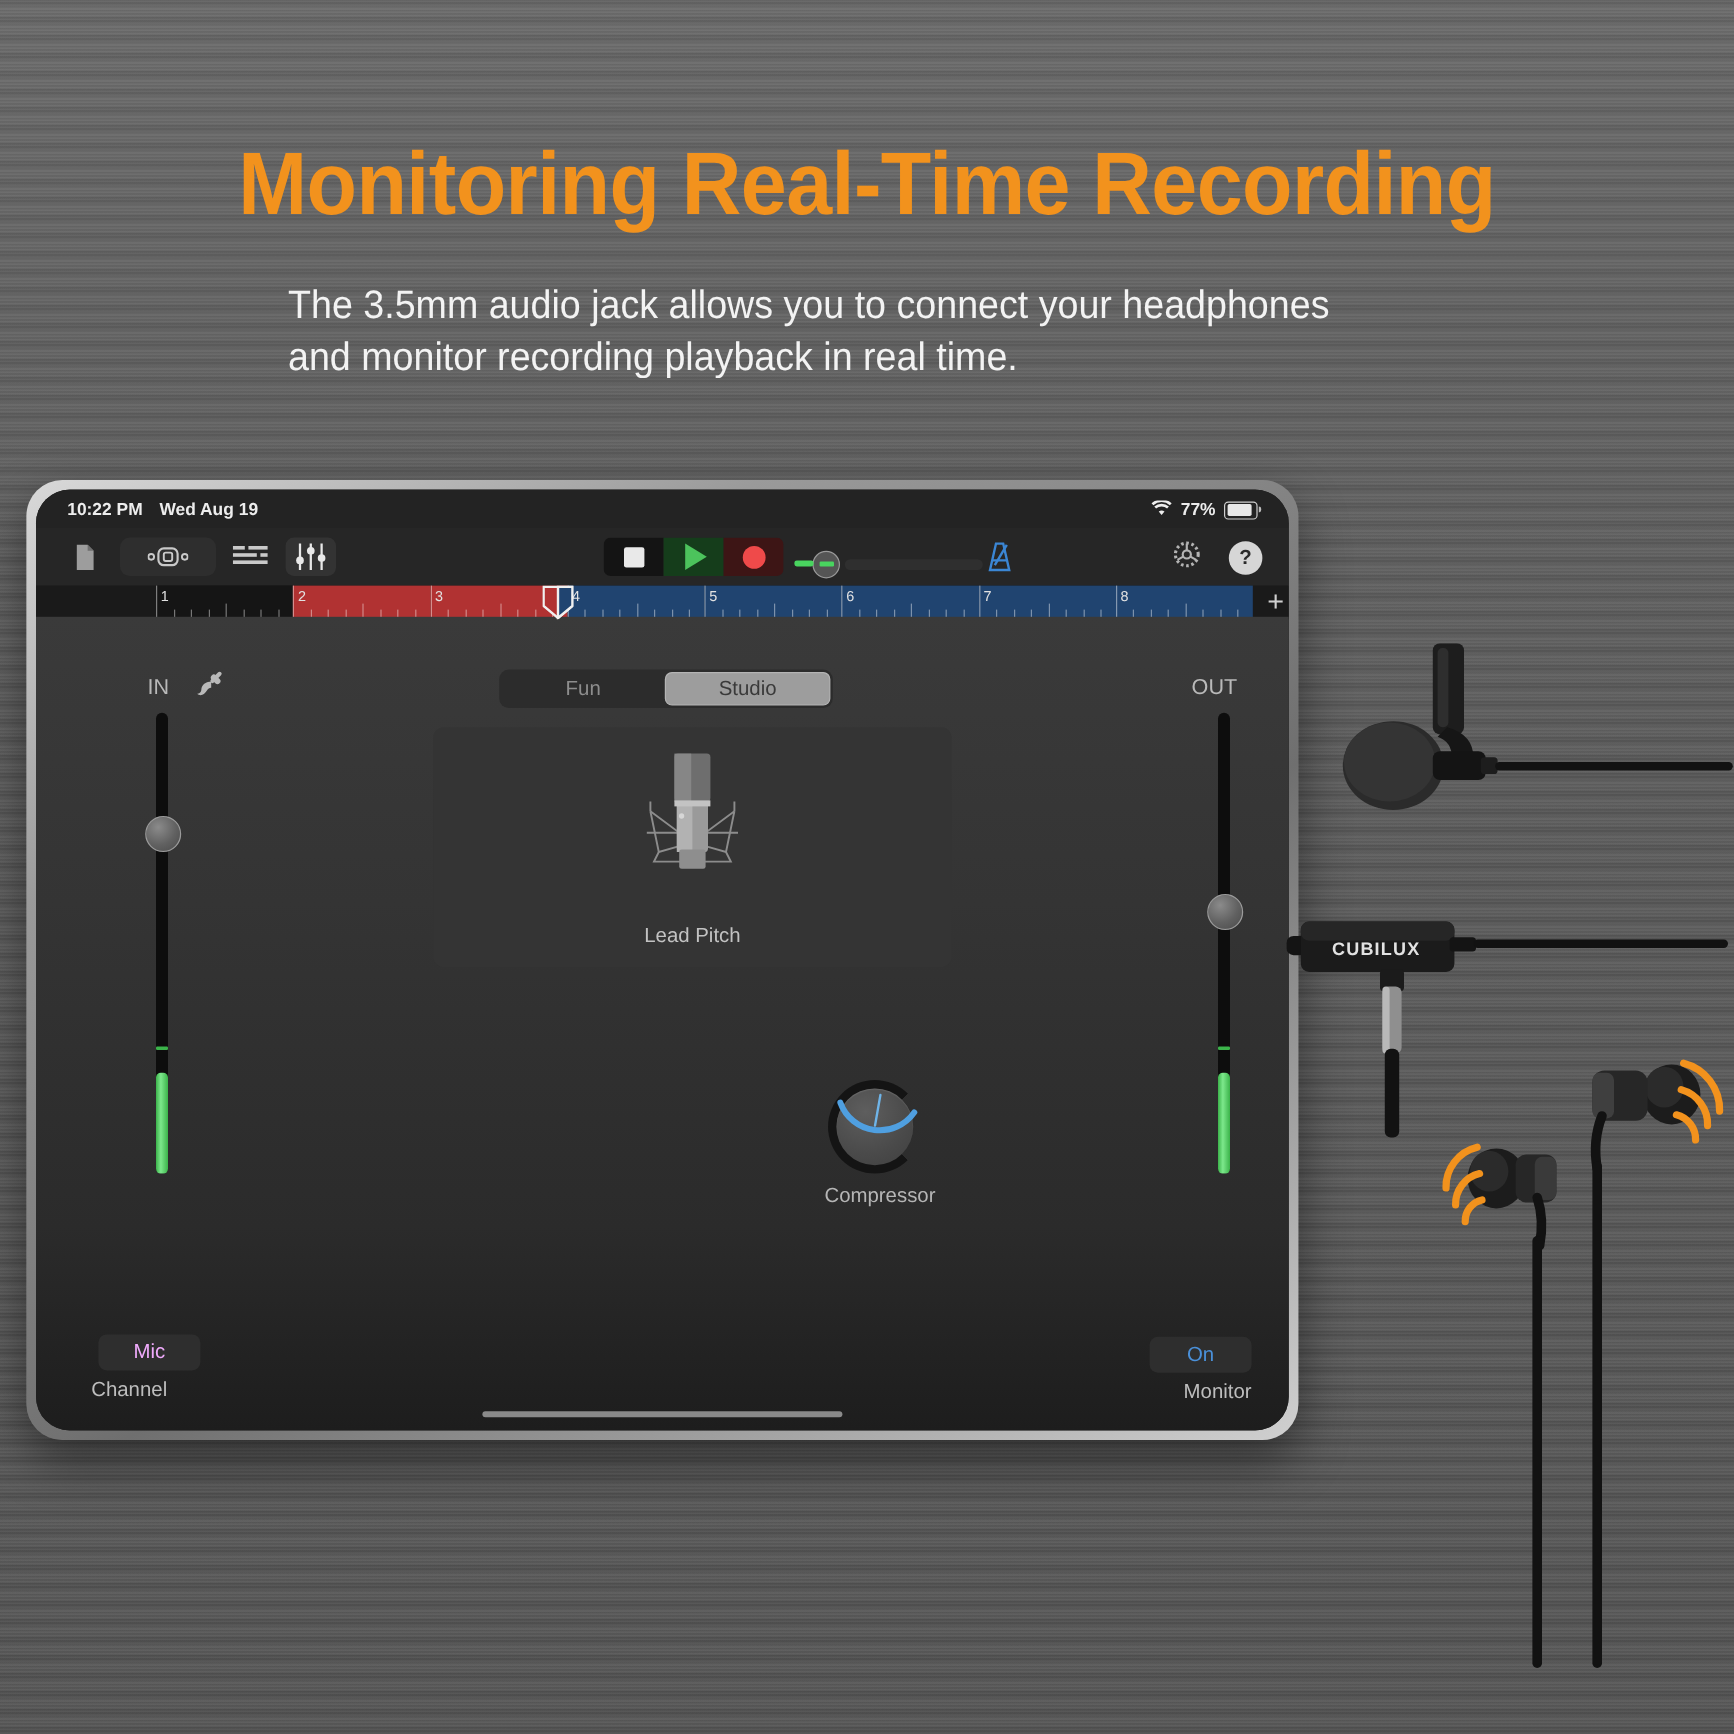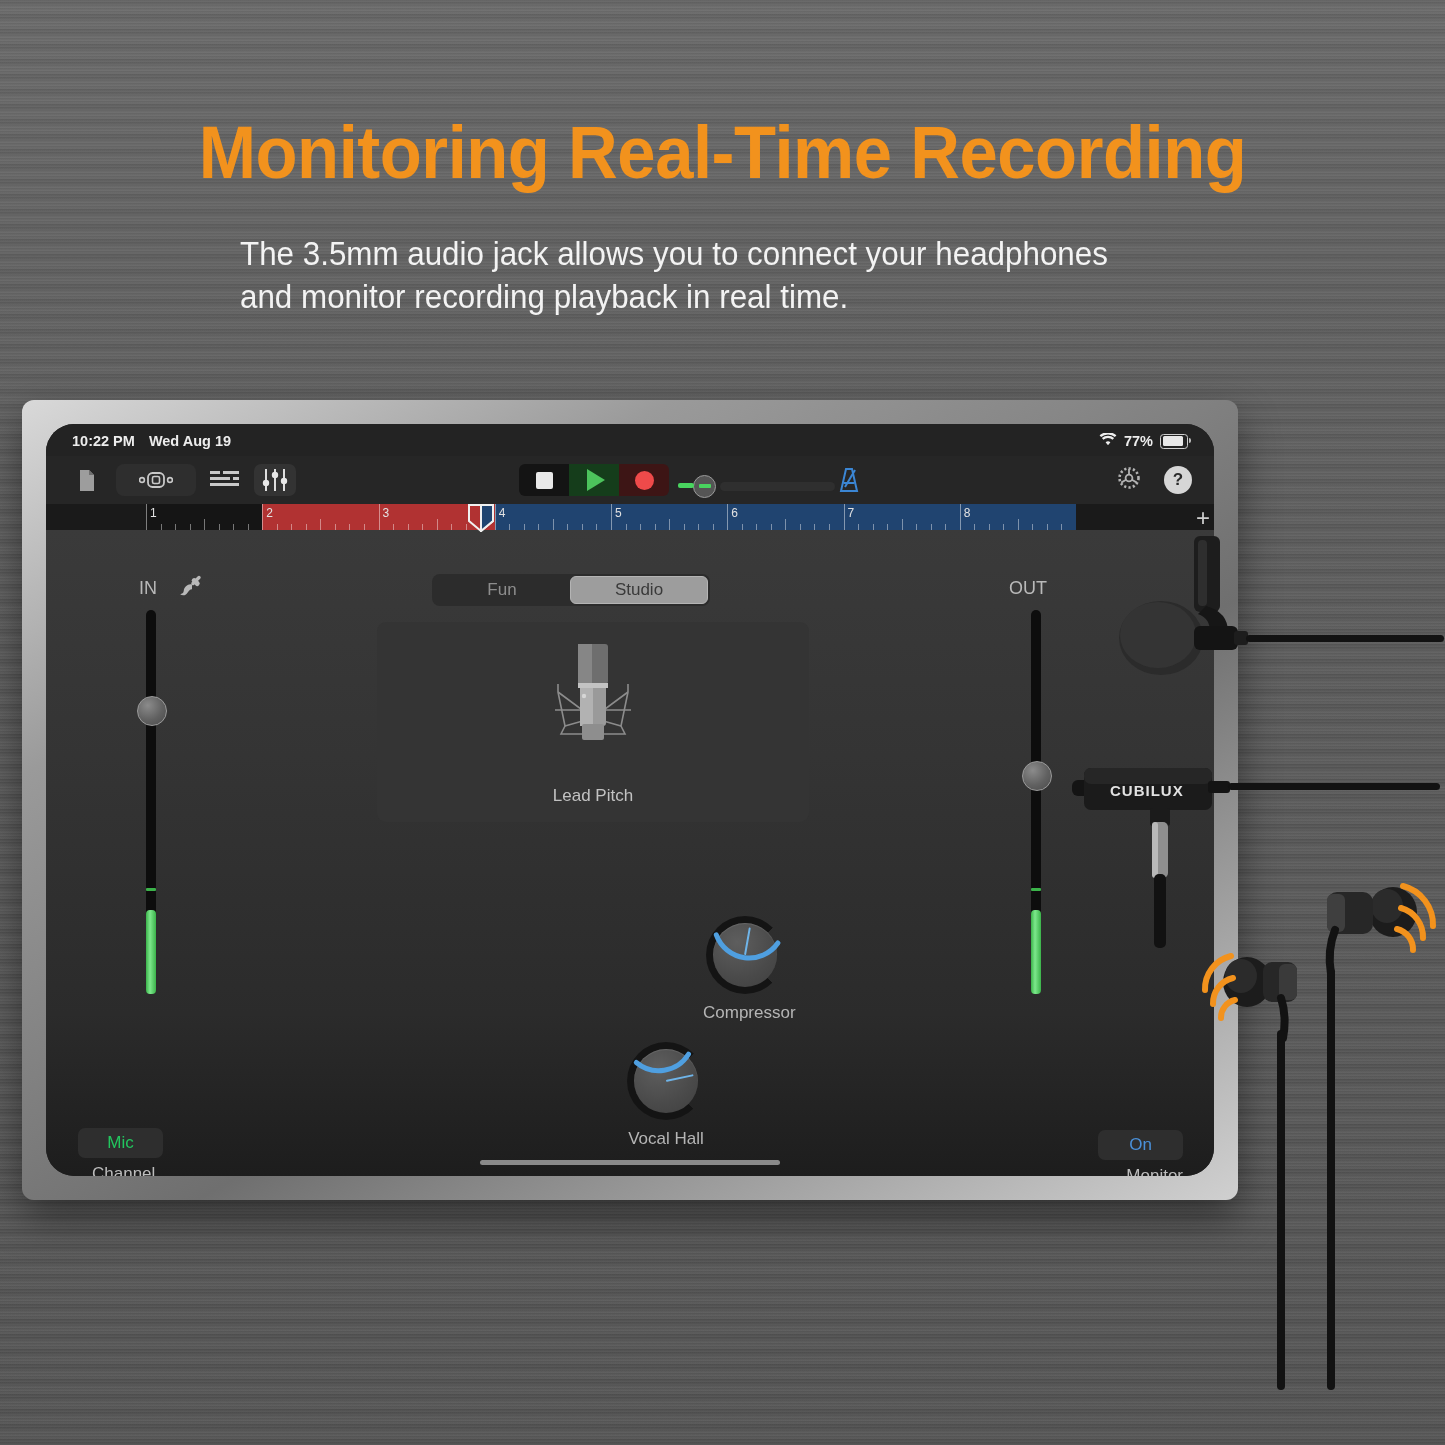--- a/index.html
+++ b/index.html
@@ -31,24 +31,24 @@
     color:#F2921D;font-size:74px;font-weight:bold;letter-spacing:-.5px;
     font-family:"Liberation Sans Narrow","Liberation Sans",sans-serif;
     transform:scaleX(.93);white-space:nowrap;}
   #subcopy{position:absolute;left:240px;top:232px;width:980px;
     color:#f3f3f3;font-size:33px;line-height:43px;font-weight:400;
     font-family:"Liberation Sans Narrow","Liberation Sans",sans-serif;
     transform:scaleX(.95);transform-origin:left top;}
   #subcopy div{white-space:nowrap;}
 
   
-  #tablet{position:absolute;left:22px;top:400px;width:1216px;height:800px;
-    border-radius:12px;
+  #tablet{position:absolute;left:22px;top:400px;width:1060px;height:800px;
+    border-radius:30px;
     background:linear-gradient(150deg,#d9d9d9 0%,#9a9a9a 25%,#6f6f6f 60%,#d0d0d0 100%);
-    padding:24px;box-sizing:border-box;
+    padding:8px;box-sizing:border-box;
     box-shadow:0 18px 42px rgba(0,0,0,.45);
   }
   #screen{position:relative;width:100%;height:100%;border-radius:28px;
     background:#1f1f1f;overflow:hidden;}
 
   
   #statusbar{height:30px;display:flex;align-items:center;
     justify-content:space-between;padding:2px 26px 0 26px;color:#ededed;
     font-size:14.5px;font-weight:bold;background:#232323;}
   .sb-left{display:flex;gap:14px;align-items:center;}
@@ -427,33 +427,22 @@
         <div class="knob">
             <div class="ring"></div>
             <div class="face"></div>
           <div class="arcs"><svg width="78" height="78" viewBox="0 0 78 78">
                 <path d="M10.3 18.9 A35 35 0 0 0 71.9 27.0" fill="none" stroke="#4f9fe0" stroke-width="5" stroke-linecap="round"></path>
               </svg></div>
             <div class="ptr" style="transform: translate(-50%, 0px) rotate(190deg);"></div>
           </div>
         <div class="klabel">Compressor</div>
       </div>
-      <div class="knobwrap" id="k4" style="left:578px;top:512px;">
-        <div class="knob">
-            <div class="ring"></div>
-            <div class="face"></div>
-          <div class="arcs"><svg width="78" height="78" viewBox="0 0 78 78">
-                <path d="M9.3 20.5 A35 35 0 0 0 61.5 12.2" fill="none" stroke="#4f9fe0" stroke-width="5" stroke-linecap="round"></path>
-              </svg></div>
-            <div class="ptr" style="transform: translate(-50%, 0px) rotate(258deg);"></div>
-          </div>
-        <div class="klabel">Vocal Hall</div>
-      </div>
-
-      <div class="pillbtn" style="left:32px;top:598px;width:85px;color:#22c55e;">Mic</div>
+
+      <div class="pillbtn" style="left:52px;top:598px;width:85px;color:#f0abfc;">Mic</div>
       <div class="subcap" style="left:46px;top:634px;">Channel</div>
 
       <div class="pillbtn" style="right:31px;top:600px;width:85px;color:#4A90D9;">On</div>
       <div class="subcap" style="right:31px;top:636px;">Monitor</div>
 
       <div id="homebar"></div>
     </div>
   </div>
 </div>
 

